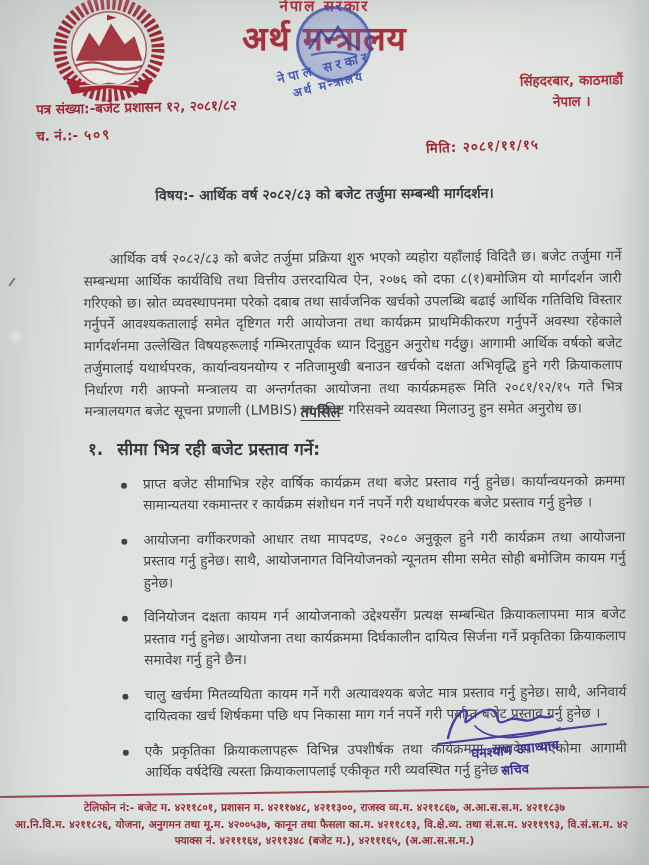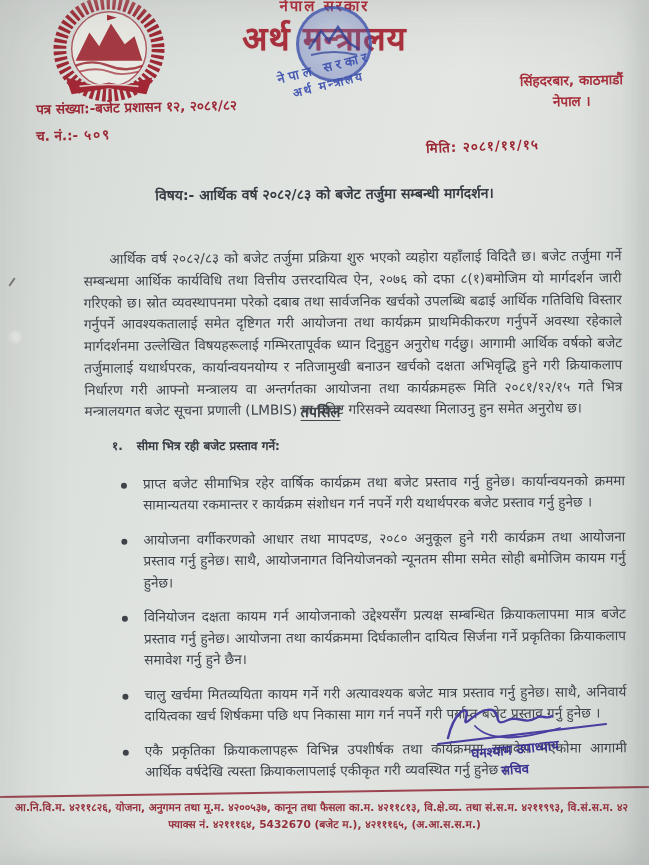--- a/index.html
+++ b/index.html
@@ -37,21 +37,21 @@
   .chno .hand{margin-left:6px; letter-spacing:2px;}
   .date{position:absolute; left:426px; top:137px; color:#9b2834; font-weight:bold;
     font-size:13.5px; transform:rotate(-2deg); letter-spacing:1px;}
   
   .subject{position:absolute; top:184px; left:0; right:0; text-align:center;
     font-size:14px; font-weight:600; color:#383d44; transform:rotate(-.4deg);}
   .para{position:absolute; top:247px; left:84px; width:538px; text-align:justify;
     font-size:13.6px; line-height:1.6; text-indent:26px; color:#3f444b; transform:rotate(-.4deg);}
   .tapasil{position:absolute; top:401px; left:0; right:8px; text-align:center;
     font-size:14.5px; font-weight:bold; text-decoration:underline; text-underline-offset:3px;}
-  .section{position:absolute; top:437px; left:112px; font-size:12px; font-weight:600; color:#373c43;}
+  .section{position:absolute; top:437px; left:88px; font-size:17px; font-weight:600; color:#373c43;}
   .section .num{margin-right:14px;}
   .bullets{position:absolute; top:472px; left:118px; width:508px; margin:0; padding:0; list-style:none;
     transform:rotate(-.4deg);}
   .bullets li{position:relative; margin:0 0 13px 0; padding-left:26px; text-align:justify;
     font-size:13.6px; line-height:1.58; color:#3f444b;}
   .bullets li::before{content:""; position:absolute; left:4px; top:9px; width:6px; height:6px;
     border-radius:50%; background:#3f444b;}
   
   .sig{position:absolute; top:698px; right:34px; width:200px; text-align:center; z-index:1;}
   .sig-name{font-size:13.5px; font-weight:bold; color:#3b3392; transform:rotate(-6deg); margin-top:-14px;}
@@ -137,17 +137,18 @@
       <path d="M28,40 C34,14 50,4 46,20 C42,34 58,8 72,12 C82,15 72,30 88,22 C98,17 104,27 116,20 C122,16 126,22 132,18" fill="none" stroke="#4a3fa0" stroke-width="2.4" stroke-linecap="round"></path>
       <path d="M55,28 C70,44 100,42 140,30" fill="none" stroke="#4a3fa0" stroke-width="1.8" stroke-linecap="round"></path>
       <path d="M18,46 L186,26" fill="none" stroke="#4a3fa0" stroke-width="2.2" stroke-linecap="round"></path>
     </svg>
     <div class="sig-name">घनश्याम उपाध्याय</div>
     <div class="sig-title">सचिव</div>
   </div>
 
   <div class="footer">
     <div class="rule"></div>
+    <div>टेलिफोन नं:- बजेट म. ४२११८०१, प्रशासन म. ४२११७४८, ४२११३००, राजस्व व्य.म. ४२११८६७, अ.आ.स.स.म. ४२११८३७</div>
     <div class="f2">आ.नि.वि.म. ४२११८२६, योजना, अनुगमन तथा मू.म. ४२००५३७, कानून तथा फैसला का.म. ४२११८१३, वि.क्षे.व्य. तथा सं.स.म. ४२११९९३, वि.सं.स.म. ४२</div>
-    <div>फ्याक्स नं. ४२१११६४, 5432670 (बजेट म.), ४२१११६५, (अ.आ.स.स.म.)</div>
+    <div>फ्याक्स नं. ४२१११६४, ४२११३४८ (बजेट म.), ४२१११६५, (अ.आ.स.स.म.)</div>
   </div>
 
 </div>
 
 </body></html>

